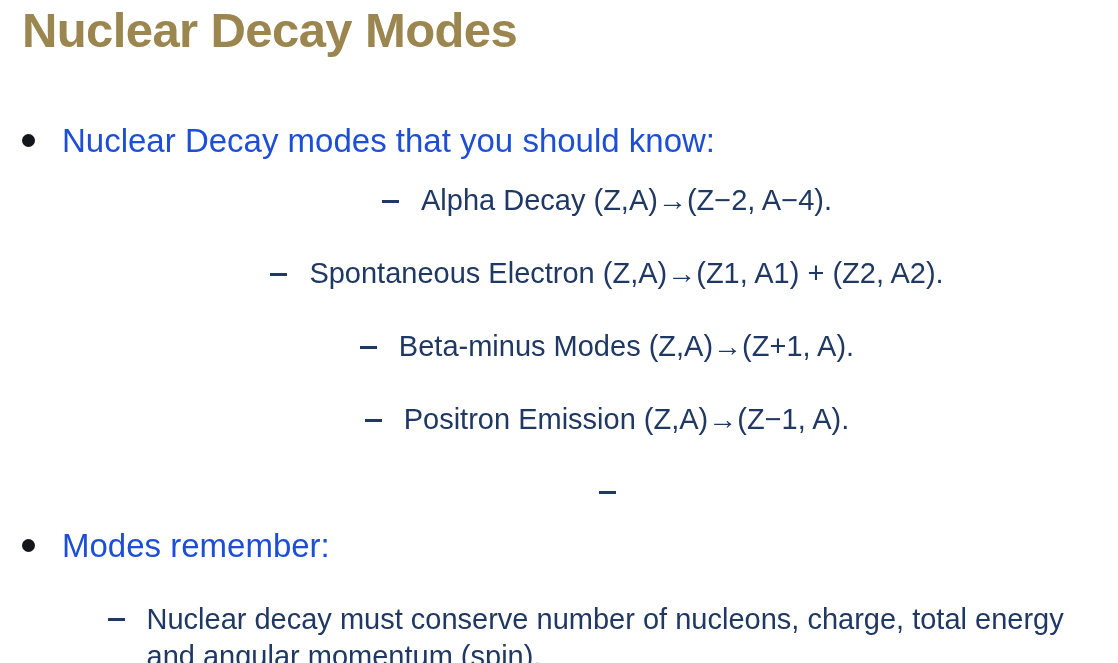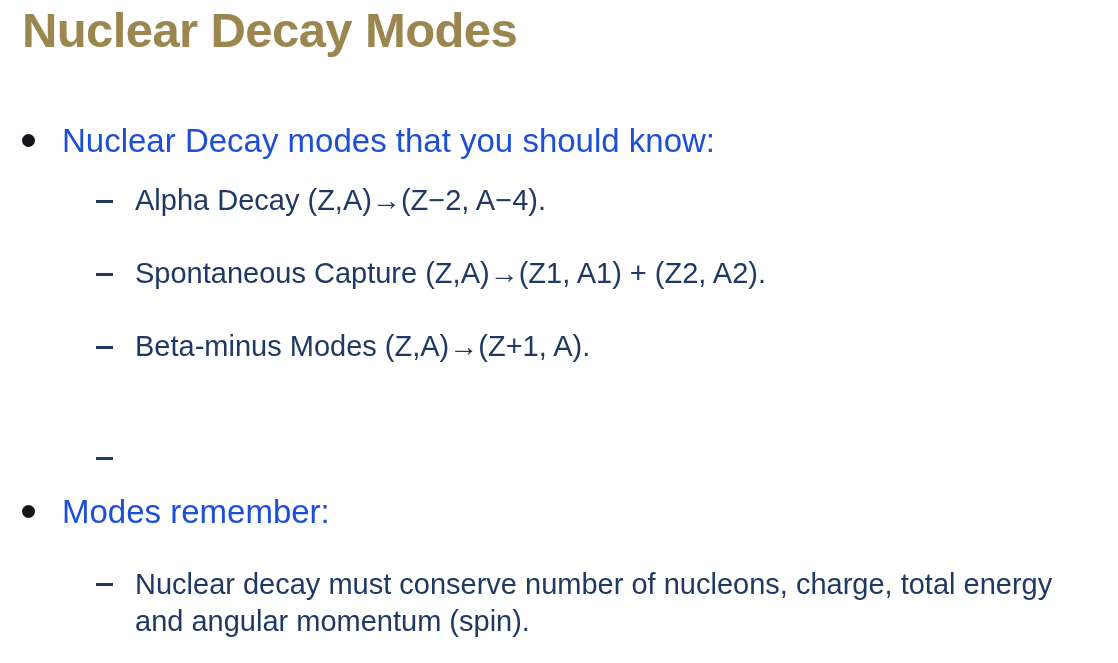--- a/index.html
+++ b/index.html
@@ -74,20 +74,21 @@
 
   .lvl2 {
     position: relative;
     display: flex;
     align-items: flex-start;
     padding-left: 96px;
     color: #1f3864;
     font-size: 29px;
     line-height: 1.20;
     margin: 0;
+    justify-content: center;
   }
 
   .lvl2 .marker-dash {
     flex: 0 0 auto;
     width: 17px;
     height: 3px;
     background: #1f3864;
     margin-top: 17px;
   }
 
@@ -123,32 +124,36 @@
 
     <div class="lvl2">
       <span class="marker-dash"></span>
       <span class="lvl2-text nowrap">Alpha Decay (Z,A)→(Z−2, A−4).</span>
     </div>
 
     <div class="gap-sub"></div>
 
     <div class="lvl2">
       <span class="marker-dash"></span>
-      <span class="lvl2-text nowrap">Spontaneous Capture (Z,A)→(Z1, A1) + (Z2, A2).</span>
+      <span class="lvl2-text nowrap">Spontaneous Electron (Z,A)→(Z1, A1) + (Z2, A2).</span>
     </div>
 
     <div class="gap-sub"></div>
 
     <div class="lvl2">
       <span class="marker-dash"></span>
       <span class="lvl2-text nowrap">Beta-minus Modes (Z,A)→(Z+1, A).</span>
     </div>
 
     <div class="gap-sub"></div>
 
+    <div class="lvl2">
+      <span class="marker-dash"></span>
+      <span class="lvl2-text nowrap">Positron Emission (Z,A)→(Z−1, A).</span>
+    </div>
 
     <div class="gap-sub"></div>
 
     <div class="lvl2">
       <span class="marker-dash"></span>
     </div>
 
     <div class="gap-main"></div>
 
     <div class="lvl1">

